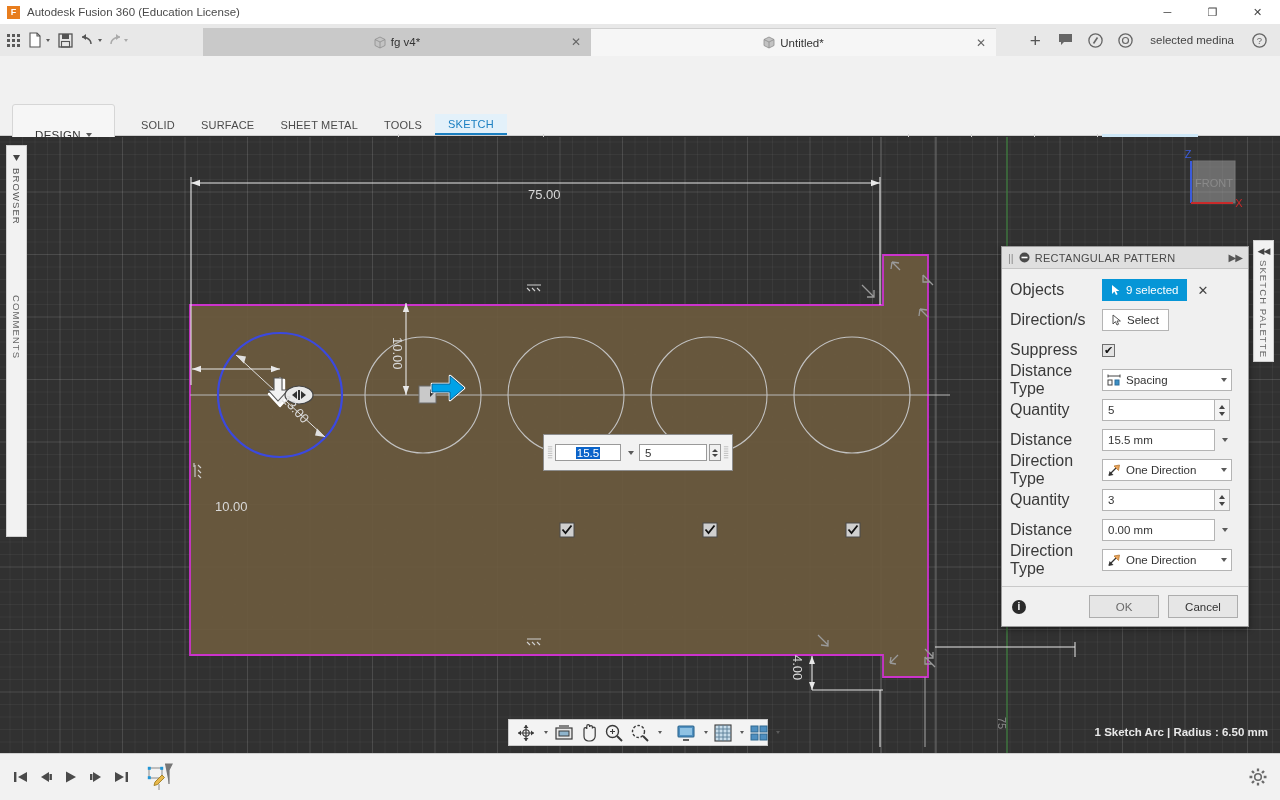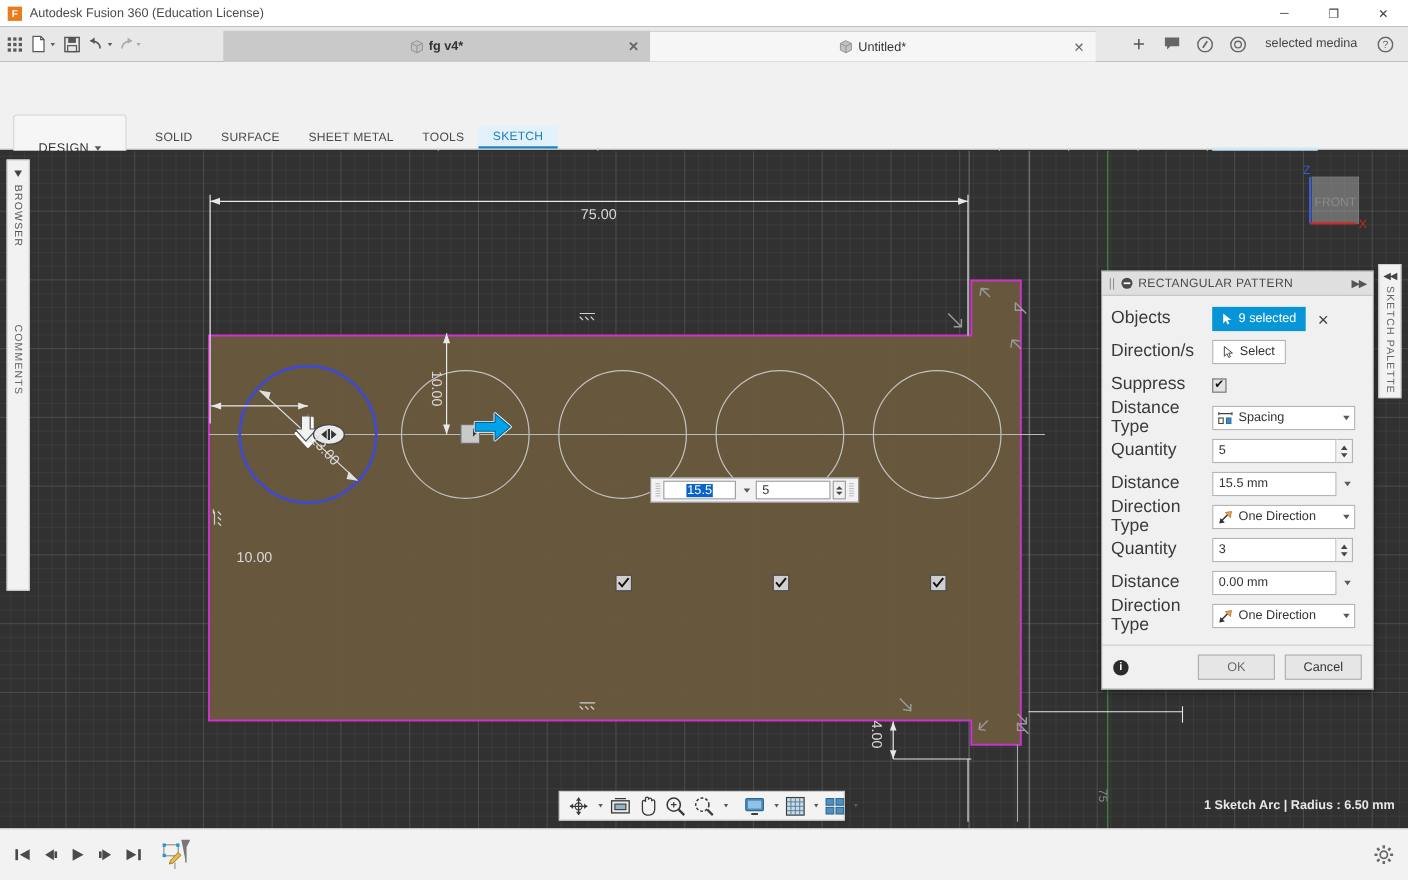--- a/index.html
+++ b/index.html
@@ -184,23 +184,23 @@
   }
   .dbtn {
     height: 23px; width: 70px; border: 1px solid #adadad; background: #e6e6e6;
     display: flex; align-items: center; justify-content: center;
     font-size: 11.5px; color: #6a6a6a;
   }
   .dbtn.cancel { color: #333; }
 
   
   .inline-edit {
-    position: absolute; left: 543px; top: 434px; width: 190px; height: 23px;
+    position: absolute; left: 543px; top: 434px; width: 190px; height: 37px;
     background: #f2f2f2; border: 1px solid #8d8d8d;
-    display: flex; align-items: center; padding: 0 3px; gap: 2px; margin-left: 48px;
+    display: flex; align-items: center; padding: 0 3px; gap: 2px;
   }
   .ie-handle { width: 7px; height: 15px; opacity: .55; }
   .ie-input {
     width: 74px; height: 17px; background: #fff; border: 1px solid #9a9a9a;
     display: flex; align-items: center; justify-content: center;
     font-size: 11.5px;
   }
   .ie-input .selected { background: #0a63c9; color: #fff; padding: 0 1px; }
   .ie-input.plain { justify-content: flex-start; padding-left: 5px; width: 76px; color: #333; }
   .ie-caret {
@@ -289,21 +289,21 @@
       </div>
       <div class="qat-btn">
         <svg width="16" height="14" viewBox="0 0 16 14">
           <path d="M5 11 C5 5 12 4 14 4" fill="none" stroke="#aaa" stroke-width="1.5"></path>
           <path d="M14 4 l-4 -3 v6 z" fill="#aaa"></path>
         </svg>
         <div class="caret sm" style="border-top-color:#aaa"></div>
       </div>
     </div>
 
-    <div class="doctab inactive" style="left:203px; width:388px;font-weight:bold;">
+    <div class="doctab inactive" style="left:203px; width:388px;">
       <svg class="cube" width="12" height="13" viewBox="0 0 12 13">
         <path d="M6 1 L11 3.5 L11 9.5 L6 12 L1 9.5 L1 3.5 Z" fill="#c3c3c3" stroke="#8d8d8d" stroke-width=".8"></path>
         <path d="M1 3.5 L6 6 L11 3.5 M6 6 L6 12" fill="none" stroke="#8d8d8d" stroke-width=".8"></path>
       </svg>
       <span>fg v4*</span>
       <span class="x">✕</span>
     </div>
 
     <div class="doctab active" style="left:591px; width:405px;">
       <svg class="cube" width="12" height="13" viewBox="0 0 12 13">

